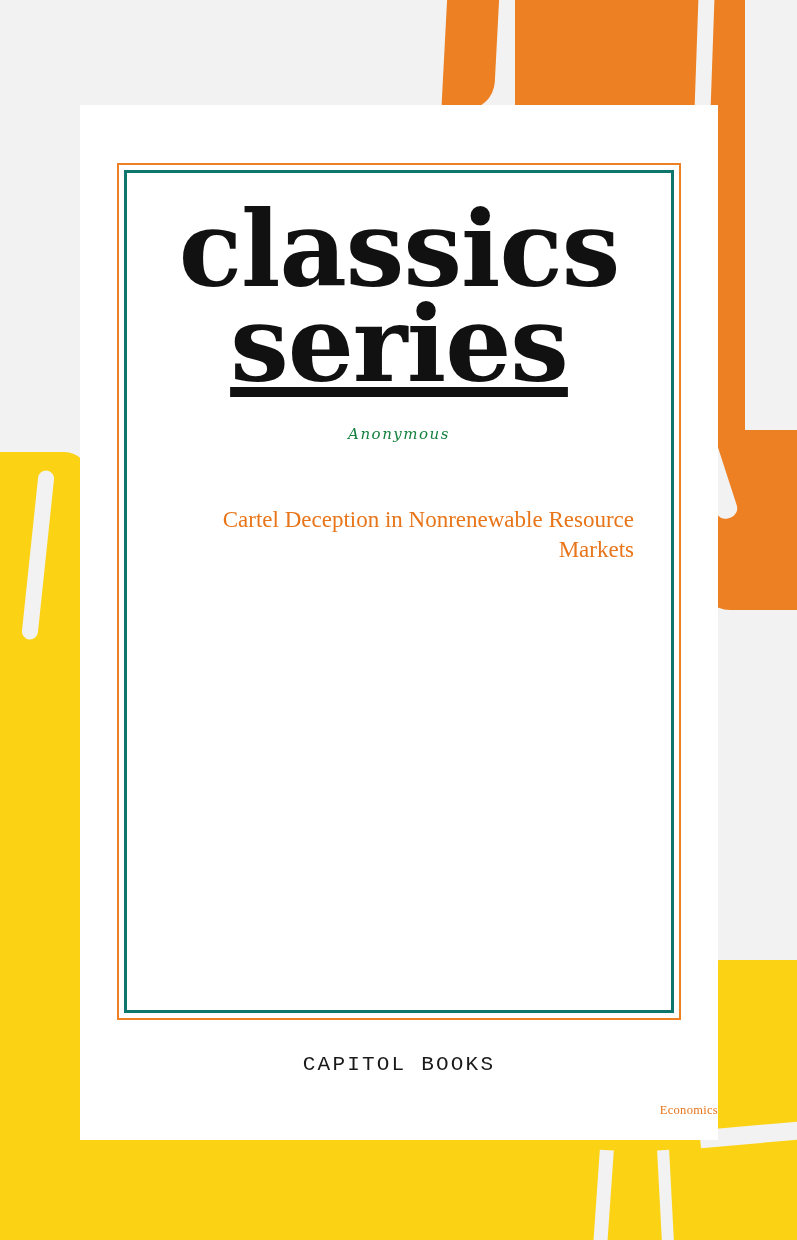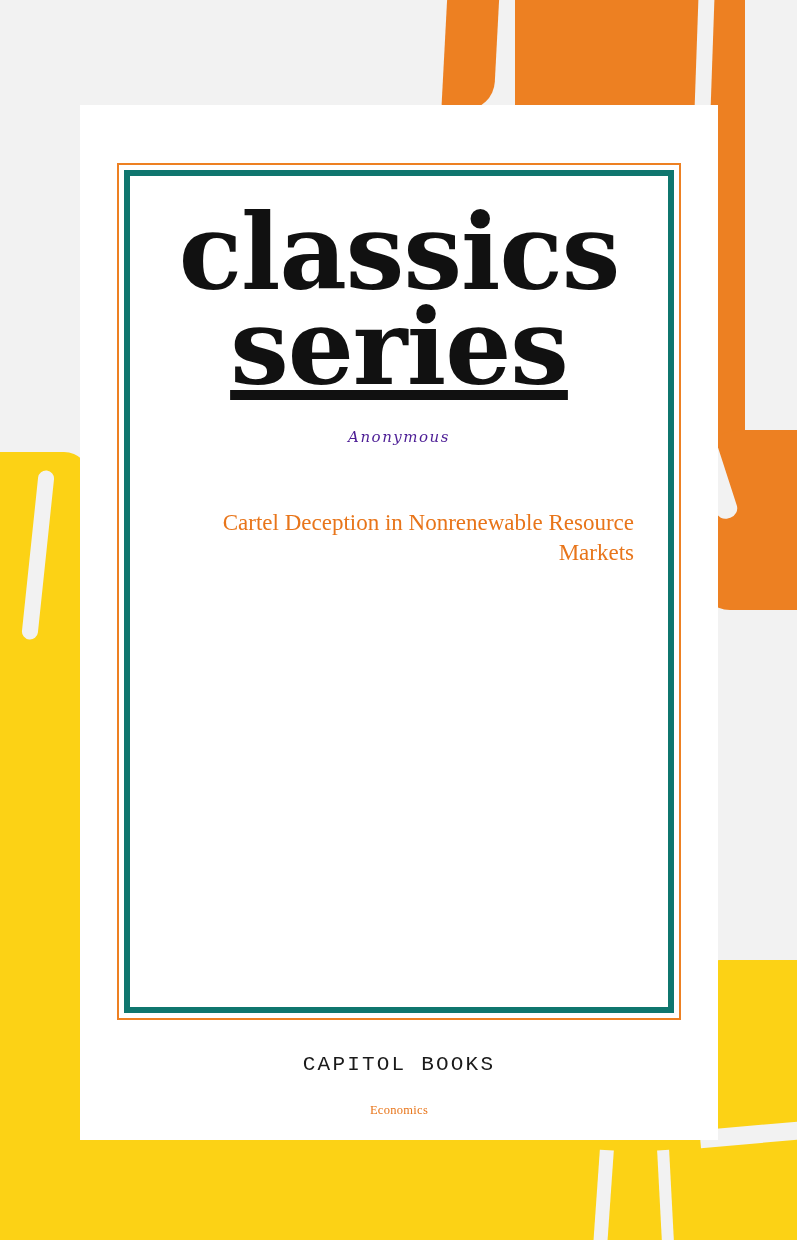--- a/index.html
+++ b/index.html
@@ -144,21 +144,21 @@
     left: 37px;
     top: 58px;
     right: 37px;
     bottom: 120px;
     border: 2px solid #ed8022;
     padding: 5px;
   }
   .frame-inner {
     position: absolute;
     inset: 5px;
-    border: 6px solid #0f766e;
+    border: 3px solid #0f766e;
     display: flex;
     flex-direction: column;
     align-items: center;
   }
 
   .series-title {
     font-family: "DejaVu Serif", serif;
     font-weight: bold;
     font-size: 104px;
     line-height: 0.95;
@@ -172,21 +172,21 @@
     display: block;
     margin-top: -4px;
     text-decoration: underline;
   }
 
   .author {
     font-family: "DejaVu Serif", serif;
     font-style: italic;
     font-size: 15px;
     letter-spacing: 1.5px;
-    color: #4c1d95;
+    color: #15803d;
     margin-top: 30px;
   }
 
   .book-title {
     font-family: "Liberation Serif", serif;
     font-size: 23px;
     line-height: 1.32;
     color: #e8751a;
     text-align: right;
     margin-top: 62px;
@@ -203,21 +203,21 @@
     font-size: 21px;
     letter-spacing: 2.2px;
     color: #1a1a1a;
   }
 
   .category {
     position: absolute;
     left: 0;
     right: 0;
     bottom: 22px;
-    text-align: center;
+    text-align: right;
     font-family: "Liberation Serif", serif;
     font-size: 12.5px;
     letter-spacing: 0.3px;
     color: #e8751a;
     margin-top: 46px;
   }
 </style>
 </head>
 <body>
 

